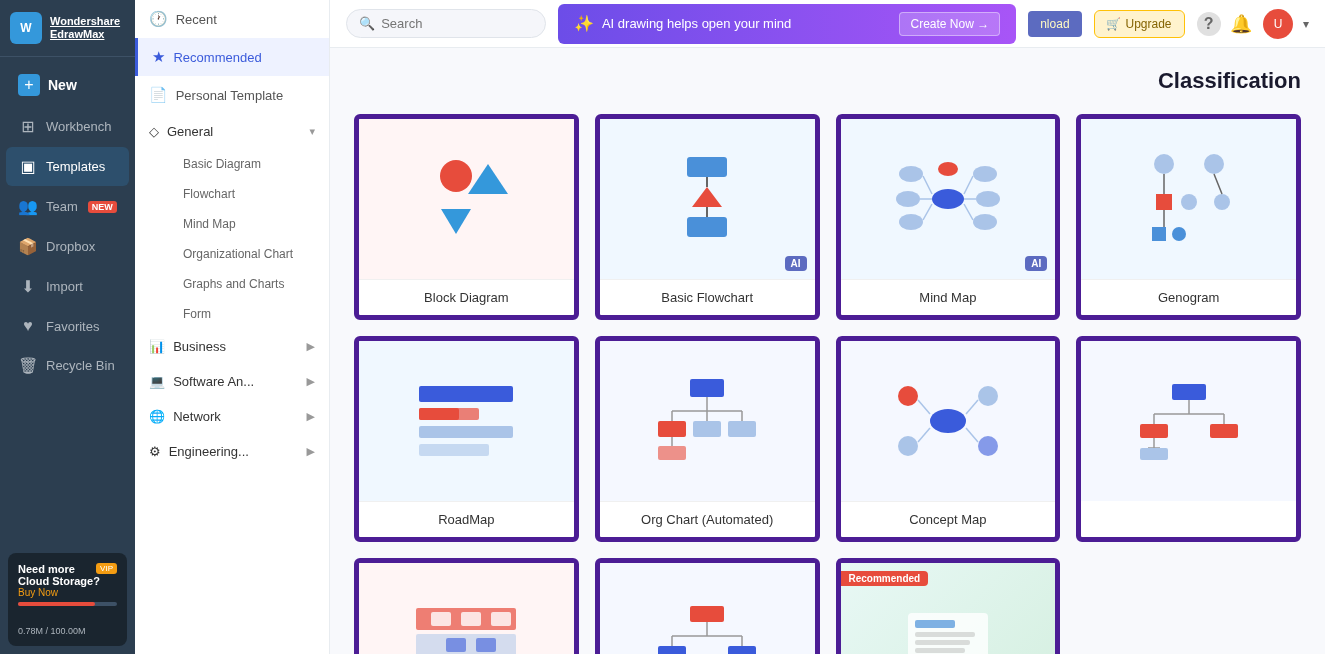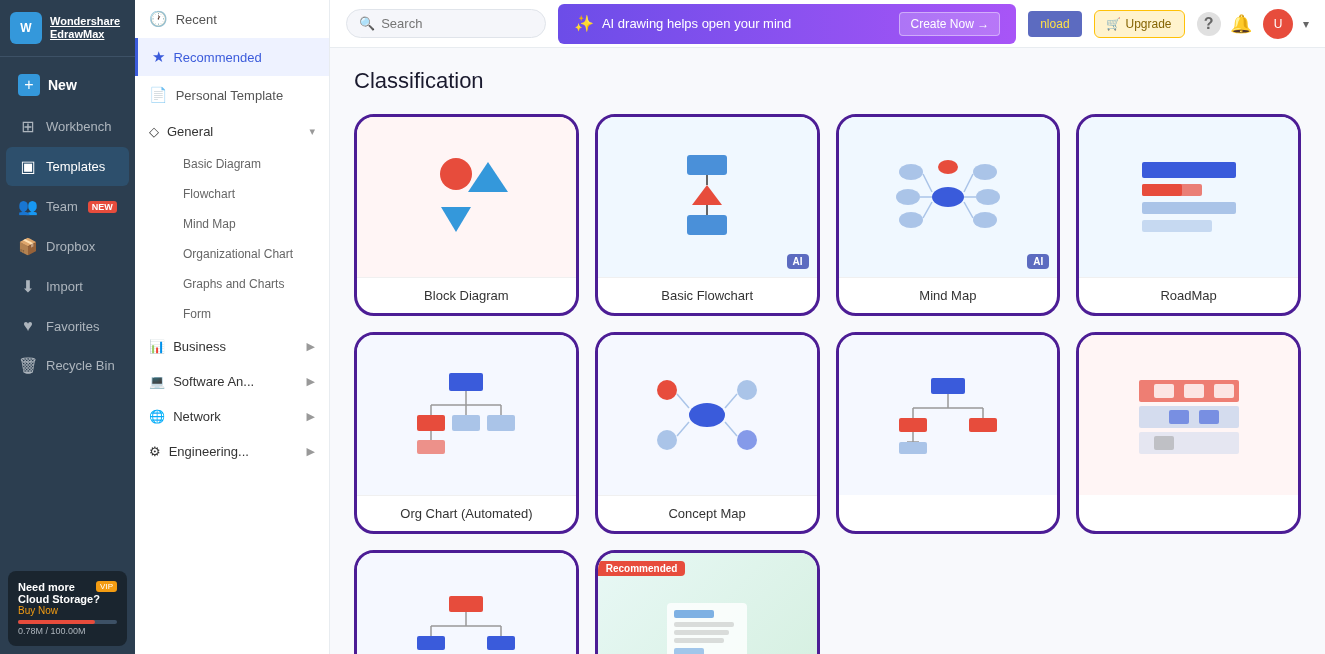--- a/index.html
+++ b/index.html
@@ -34,21 +34,21 @@
       display: flex; align-items: center; gap: 8px; padding: 10px 12px; color: white; font-size: 14px; font-weight: 600; cursor: pointer; margin: 1px 6px;
     }
     .new-plus { width: 22px; height: 22px; background: #3498db; border-radius: 4px; display: flex; align-items: center; justify-content: center; color: white; font-size: 16px; font-weight: 300; }
     .sidebar-bottom {
       padding: 10px; background: #1a252f; border-radius: 8px; margin: 8px; cursor: pointer;
     }
     .cloud-title { color: white; font-size: 11px; font-weight: 600; }
     .cloud-sub { color: #f39c12; font-size: 10px; cursor: pointer; }
     .cloud-progress { background: #3d5166; border-radius: 3px; height: 4px; margin-top: 4px; }
     .cloud-progress-bar { background: #e74c3c; height: 4px; border-radius: 3px; width: 78%; }
-    .cloud-size { color: #adb5bd; font-size: 9px; margin-top: 2px; }
+    .cloud-size { color: #adb5bd; font-size: 9px; margin-top: 20px; }
     .vip-badge { background: #f39c12; color: white; font-size: 8px; padding: 1px 4px; border-radius: 3px; float: right; }
 
     
     .middle-panel {
       width: 195px;
       background: white;
       border-right: 1px solid #e8ecf0;
       display: flex;
       flex-direction: column;
       height: 654px;
@@ -88,38 +88,38 @@
     .search-input { background: none; border: none; outline: none; font-size: 13px; color: #1d4ed8; width: 140px; }
     .ai-banner {
       flex: 1; background: linear-gradient(90deg, #6c4de8, #a855f7); border-radius: 6px; padding: 8px 16px; display: flex; align-items: center; gap: 8px; color: white; font-size: 13px;
     }
     .ai-icon { font-size: 16px; }
     .ai-text { flex: 1; font-weight: 400; }
     .ai-btn {
       background: rgba(255,255,255,0.2); border: 1px solid rgba(255,255,255,0.4); color: white; padding: 4px 10px; border-radius: 4px; font-size: 12px; cursor: pointer; white-space: nowrap;
     }
     .download-btn {
-      background: #5c6bc0; color: #fde047; padding: 6px 12px; border-radius: 4px; font-size: 12px; cursor: pointer; border: none;
+      background: #5c6bc0; color: #fef9c3; padding: 6px 12px; border-radius: 4px; font-size: 12px; cursor: pointer; border: none;
     }
     .upgrade-btn {
       background: #fff3cd; color: #856404; border: 1px solid #ffc107; padding: 6px 12px; border-radius: 6px; font-size: 12px; cursor: pointer; display: flex; align-items: center; gap: 4px; white-space: nowrap;
     }
     .topbar-icons { display: flex; align-items: center; gap: 10px; color: #666; font-size: 18px; }
     .user-avatar { width: 30px; height: 30px; border-radius: 50%; background: #e74c3c; display: flex; align-items: center; justify-content: center; color: white; font-size: 12px; cursor: pointer; }
 
     .content-area {
       flex: 1; overflow-y: auto; padding: 20px 24px; background: #f8f9fc;
     }
-    .classification-title { font-size: 22px; font-weight: 400; color: #1a1a2e; margin-bottom: 20px; }
+    .classification-title { font-size: 22px; font-weight: 700; color: #1a1a2e; margin-bottom: 20px; text-align: right; }
 
     .grid {
       display: grid; grid-template-columns: repeat(4, 1fr); gap: 16px;
     }
     .card {
-      background: white; border-radius: 20px; overflow: hidden; cursor: pointer; border: 3px solid #4c1d95; transition: box-shadow 0.2s;
+      background: white; border-radius: 6px; overflow: hidden; cursor: pointer; border: 5px solid #4c1d95; transition: box-shadow 0.2s;
     }
     .card-image {
       height: 160px; display: flex; align-items: center; justify-content: center; background: #f0f4ff; position: relative;
     }
     .card-label {
       padding: 10px; text-align: center; font-size: 13px; color: #333; font-weight: 500; border-top: 1px solid #f0f0f0;
     }
     .ai-tag {
       position: absolute; bottom: 8px; right: 8px; background: #5c6bc0; color: white; font-size: 10px; padding: 2px 6px; border-radius: 4px; font-weight: 600;
     }
@@ -324,20 +324,37 @@
             <line x1="71" y1="40" x2="80" y2="22" stroke="#aac4e8" stroke-width="1.5"></line>
             <line x1="71" y1="45" x2="83" y2="45" stroke="#aac4e8" stroke-width="1.5"></line>
             <line x1="71" y1="50" x2="80" y2="66" stroke="#aac4e8" stroke-width="1.5"></line>
             <ellipse cx="55" cy="15" rx="10" ry="7" fill="#e74c3c"></ellipse>
           </svg>
           <div class="ai-tag">AI</div>
         </div>
         <div class="card-label">Mind Map</div>
       </div>
 
+      <div class="card">
+        <div class="card-image" style="background:#f0f8ff;">
+          <svg width="110" height="100" viewBox="0 0 110 100">
+            <circle cx="30" cy="15" r="10" fill="#aac4e8"></circle>
+            <circle cx="80" cy="15" r="10" fill="#aac4e8"></circle>
+            <rect x="22" y="45" width="16" height="16" fill="#e74c3c"></rect>
+            <circle cx="55" cy="53" r="8" fill="#aac4e8"></circle>
+            <circle cx="88" cy="53" r="8" fill="#aac4e8"></circle>
+            <rect x="18" y="78" width="14" height="14" fill="#4a90d9"></rect>
+            <circle cx="45" cy="85" r="7" fill="#4a90d9"></circle>
+            <line x1="30" y1="25" x2="30" y2="45" stroke="#666" stroke-width="1.5"></line>
+            <line x1="80" y1="25" x2="88" y2="45" stroke="#666" stroke-width="1.5"></line>
+            <line x1="30" y1="61" x2="30" y2="78" stroke="#666" stroke-width="1.5"></line>
+          </svg>
+        </div>
+        <div class="card-label">Genogram</div>
+      </div>
 
       <div class="card">
         <div class="card-image" style="background:#f0f8ff;">
           <svg width="110" height="90" viewBox="0 0 110 90">
             <rect x="8" y="10" width="94" height="16" rx="2" fill="#3a5bdb"></rect>
             <rect x="8" y="32" width="60" height="12" rx="2" fill="#e74c3c" opacity="0.7"></rect>
             <rect x="8" y="32" width="40" height="12" rx="2" fill="#e74c3c"></rect>
             <rect x="8" y="50" width="94" height="12" rx="2" fill="#aac4e8"></rect>
             <rect x="8" y="68" width="70" height="12" rx="2" fill="#aac4e8" opacity="0.6"></rect>
           </svg>

